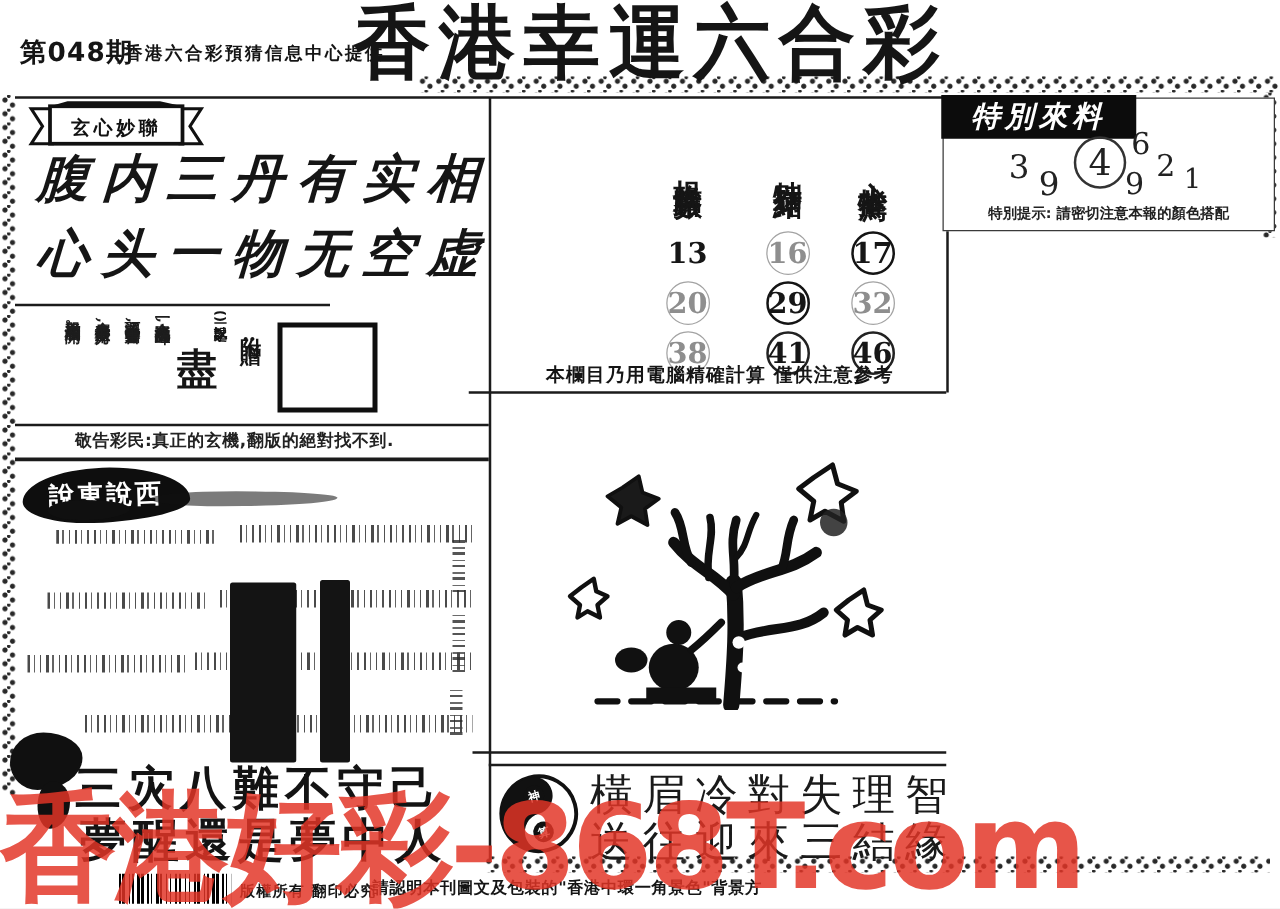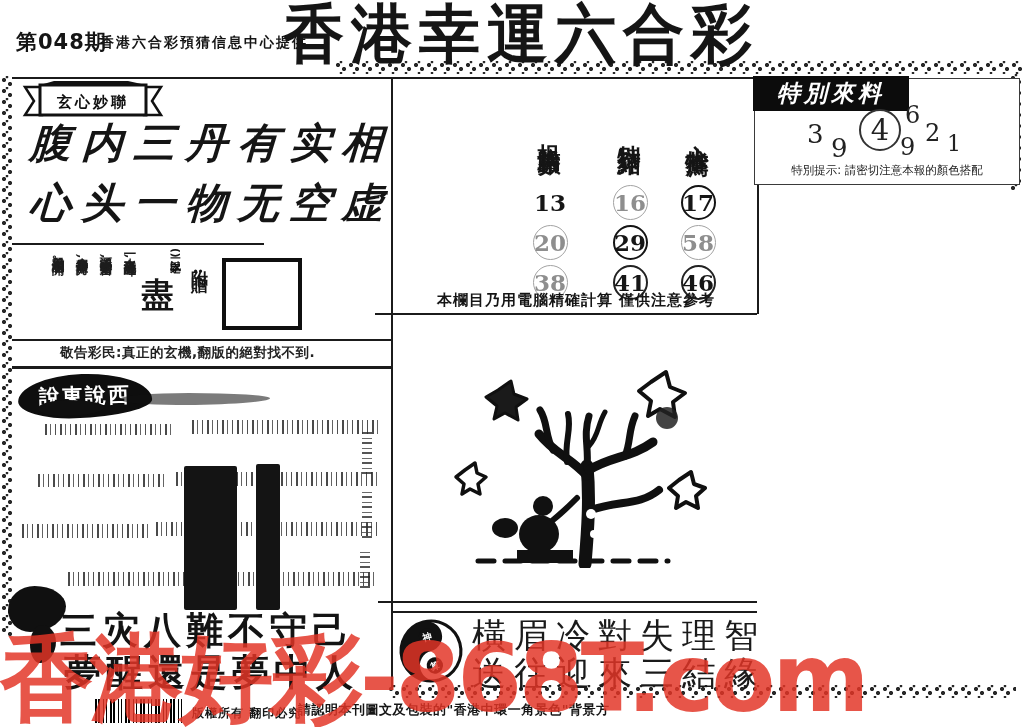--- a/index.html
+++ b/index.html
@@ -36,21 +36,21 @@
     font-size:23px;font-weight:bold;font-style:italic;letter-spacing:4px;
     display:flex;align-items:center;justify-content:center;
     font-family:"DejaVu Serif","Liberation Serif",serif;
   }
   .sp-digit{position:absolute;font-family:"DejaVu Serif","Liberation Serif",serif;color:#222;}
   #sp-circle{
     position:absolute;left:104px;top:30px;width:42px;height:42px;border:2px solid #333;border-radius:50%;
     display:flex;align-items:center;justify-content:center;font-size:29px;
     font-family:"DejaVu Serif","Liberation Serif",serif;color:#222;
   }
-  #special-tip{position:absolute;left:4px;top:84px;width:256px;text-align:center;font-size:11.5px;font-weight:normal;color:#222;}
+  #special-tip{position:absolute;left:4px;top:84px;width:256px;text-align:center;font-size:11.5px;font-weight:bold;color:#222;}
   
   #ribbon-svg{left:22px;top:80px;}
   
   .couplet-line{
     left:30px;font-size:41px;font-weight:bold;font-style:italic;letter-spacing:11px;white-space:nowrap;
     font-family:"DejaVu Serif","Liberation Serif",serif;transform:skewX(-3deg);
   }
   
   #poem{
     left:46px;top:247px;height:96px;writing-mode:vertical-rl;
@@ -200,21 +200,21 @@
     <div class="num-cell">
         <span class="num circle-solid">41</span>
       </div>
   </div>
   <div class="num-col" style="left:662px;top:82px;">
     <div class="num-header">心水推薦</div>
     <div class="num-cell">
         <span class="num circle-bold">17</span>
       </div>
     <div class="num-cell">
-        <span class="num circle-faint">58</span>
+        <span class="num circle-faint">32</span>
       </div>
     <div class="num-cell">
         <span class="num circle-solid">46</span>
       </div>
   </div>
   <div class="abs" id="disclaimer">本欄目乃用電腦精確計算 僅供注意參考</div>
 
   <div class="abs" id="gossip-badge">說東說西</div>
   <div class="ink-blob" style="left:38px;top:400px;width:66px;height:16px;"></div>
   <div class="ink-blob" style="left:120px;top:393px;width:150px;height:12px;opacity:.55;"></div>

